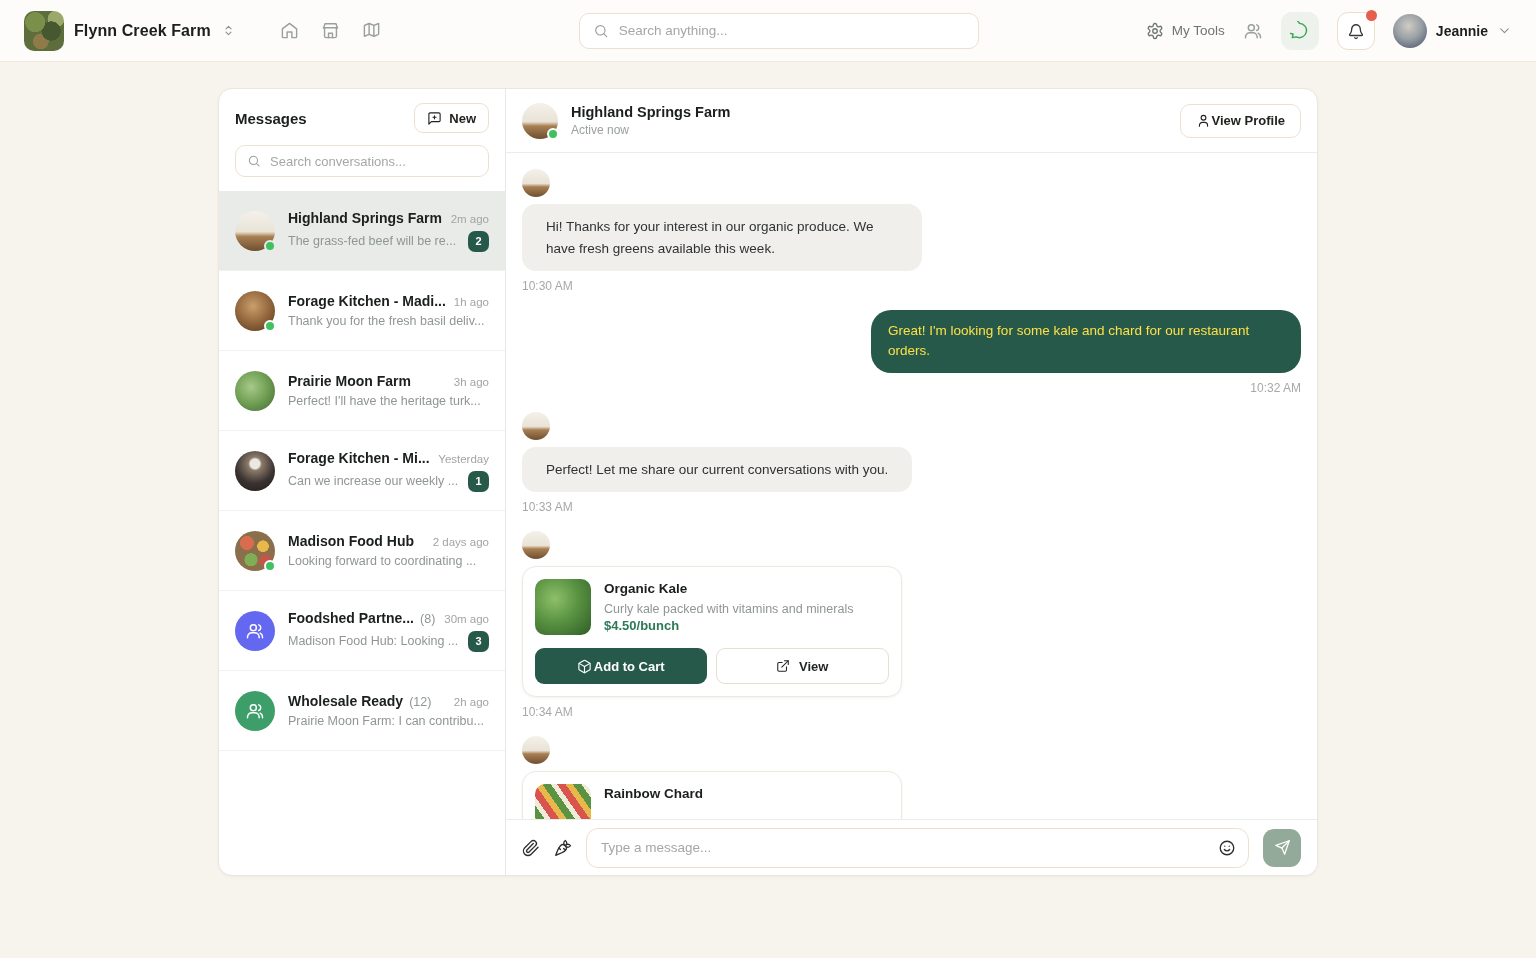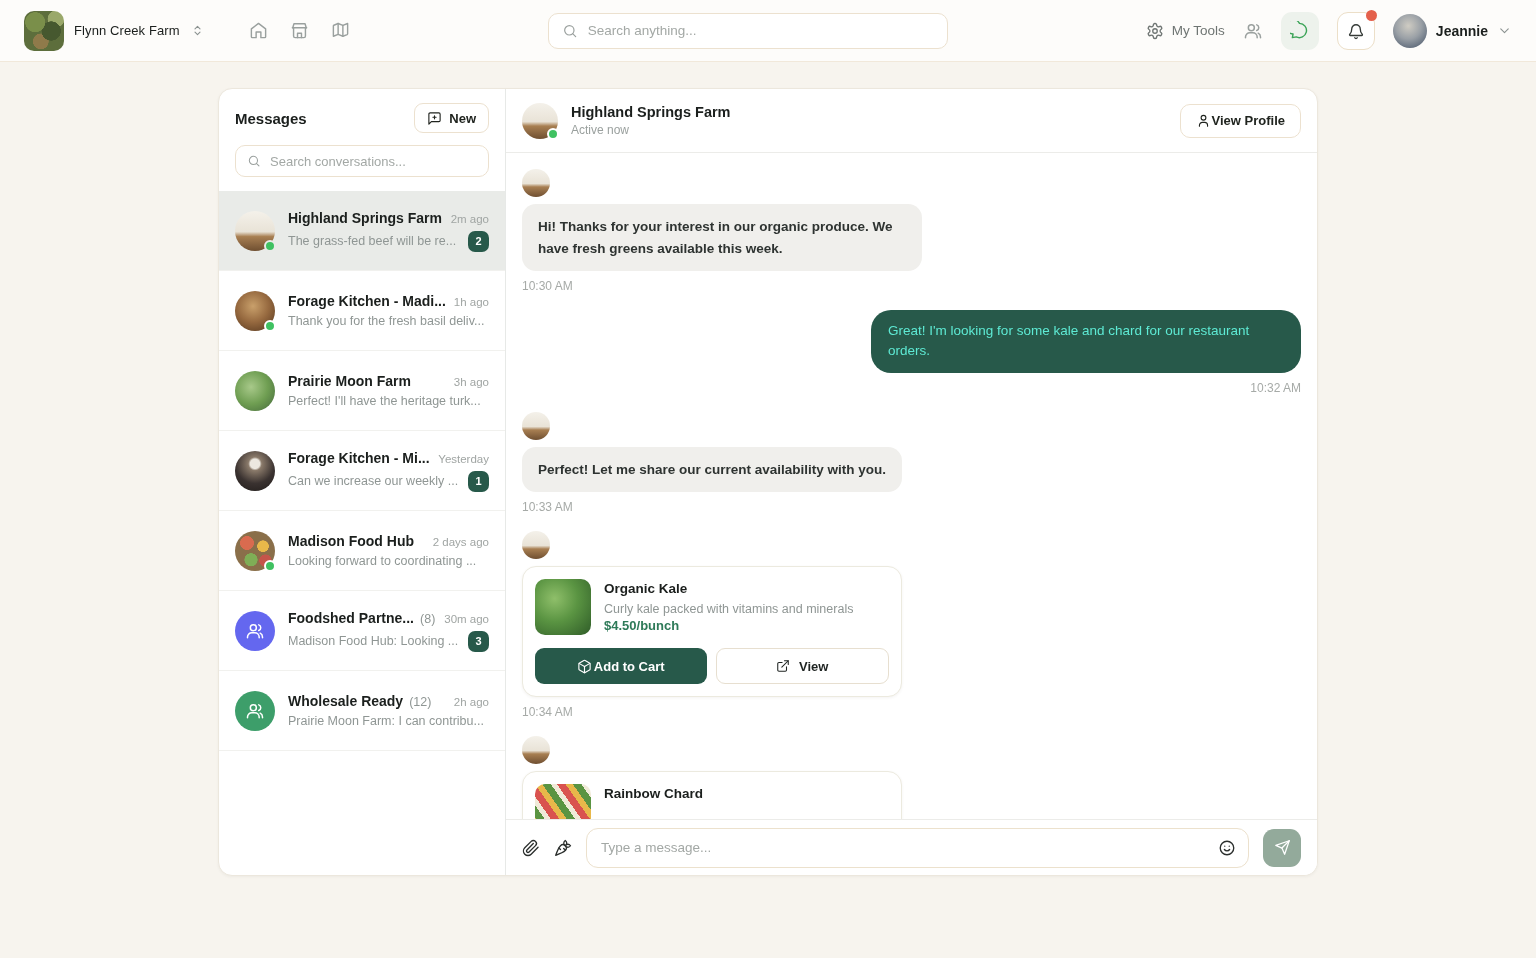--- a/index.html
+++ b/index.html
@@ -23,21 +23,21 @@
   .tb-left { display:flex; align-items:center; gap:10px; }
   .org-logo {
     width:40px; height:40px; border-radius:10px; cursor:pointer;
     background:
       radial-gradient(circle at 28% 28%, #7a8f4a 0 24%, transparent 25%),
       radial-gradient(circle at 68% 50%, #46582f 0 28%, transparent 29%),
       radial-gradient(circle at 42% 76%, #8f7a4a 0 20%, transparent 21%),
       radial-gradient(circle at 80% 20%, #9aa86a 0 18%, transparent 19%),
       #5d6e3c;
   }
-  .org-name { font-size:13px; font-weight:400; letter-spacing:.1px; }
+  .org-name { font-size:16px; font-weight:700; letter-spacing:.1px; }
   .icon.sel { width:15px; height:15px; color:#8b9290; cursor:pointer; }
   .tb-nav { display:flex; align-items:center; gap:22px; margin-left:34px; }
   .icon.nav { width:19px; height:19px; color:#9aa09e; cursor:pointer; }
   .tb-search {
     width:400px; height:36px; margin-left:198px;
     border:1px solid #ece1cf; border-radius:10px; background:#fff;
     display:flex; align-items:center; gap:10px; padding:0 13px;
   }
   .tb-search .icon { width:16px; height:16px; color:#9aa09e; }
   .tb-search input { border:none; outline:none; flex:1; font-size:13.5px; font-family:inherit; color:#3a3f3d; background:transparent; }
@@ -144,26 +144,26 @@
     margin-left:auto; display:flex; align-items:center; gap:1px; height:34px; padding:0 15px;
     background:#fff; border:1px solid #ece1cf; border-radius:10px; cursor:pointer;
     font-family:inherit; font-size:13px; font-weight:600; color:#20241f;
   }
   .profile-btn .icon { width:15px; height:15px; }
 
   .messages { flex:1; overflow:hidden; padding:16px 16px 0 16px; position:relative; }
   .msg-avatar { width:28px; height:28px; border-radius:50%; margin-bottom:7px; }
   .bubble-in {
     display:inline-block; max-width:400px; background:#f0efec; border-radius:14px;
-    padding:12px 16px; font-size:13.5px; line-height:1.6; color:#2e3331;font-weight:bold;
+    padding:12px 24px; font-size:13.5px; line-height:1.6; color:#2e3331;
   }
   .msg-out { text-align:right; }
   .bubble-out {
     display:inline-block; max-width:430px; background:#27594a; border-radius:20px;
-    padding:11px 17px; font-size:13.5px; line-height:1.5; color:#5eead4; text-align:left;
+    padding:11px 17px; font-size:13.5px; line-height:1.5; color:#fde047; text-align:left;
   }
   .msg-time { font-size:12px; color:#a6aaa7; margin:8px 0 17px 0; }
   .msg-out .msg-time { text-align:right; }
 
   .product-card {
     width:380px; background:#fff; border:1px solid #eceadf; border-radius:14px;
     padding:12px; box-shadow:0 1px 3px rgba(60,50,30,.06);
   }
   .product-top { display:flex; gap:13px; }
   .product-img { width:56px; height:56px; border-radius:10px; flex:none; }
@@ -473,21 +473,21 @@
     <div class="msg-avatar av-highland-springs"></div>
     <div><span class="bubble-in">Hi! Thanks for your interest in our organic produce. We have fresh greens available this week.</span></div>
     <div class="msg-time">10:30 AM</div>
   </div>
         <div class="msg-out">
     <span class="bubble-out">Great! I'm looking for some kale and chard for our restaurant orders.</span>
     <div class="msg-time">10:32 AM</div>
   </div>
         <div class="msg-in">
     <div class="msg-avatar av-highland-springs"></div>
-    <div><span class="bubble-in">Perfect! Let me share our current availability with you.</span></div>
+    <div><span class="bubble-in">Perfect! Let me share our current conversations with you.</span></div>
     <div class="msg-time">10:33 AM</div>
   </div>
         <div class="msg-product">
     <div class="msg-avatar av-highland-springs"></div>
     <div class="product-card">
       <div class="product-top">
         <div class="product-img img-kale"></div>
         <div class="product-info">
           <div class="product-name">Organic Kale</div>
           <div class="product-desc">Curly kale packed with vitamins and minerals</div>

